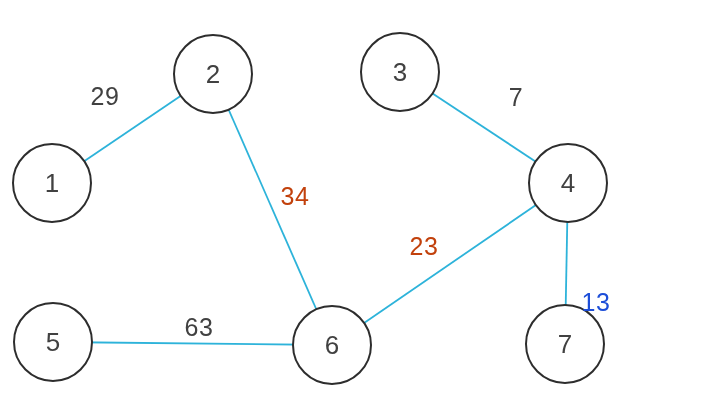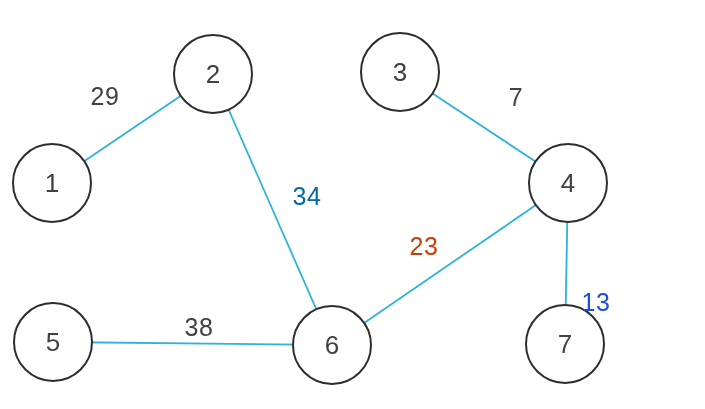--- a/index.html
+++ b/index.html
@@ -58,25 +58,25 @@
   <svg class="edges-svg" xmlns="http://www.w3.org/2000/svg">
       <line x1="52" y1="183" x2="213" y2="74" stroke="#2db3da" stroke-width="1.8"></line>
       <line x1="213" y1="74" x2="332" y2="345" stroke="#2db3da" stroke-width="1.8"></line>
       <line x1="400" y1="72" x2="568" y2="183" stroke="#2db3da" stroke-width="1.8"></line>
       <line x1="568" y1="183" x2="332" y2="345" stroke="#2db3da" stroke-width="1.8"></line>
       <line x1="568" y1="183" x2="565" y2="344" stroke="#2db3da" stroke-width="1.8"></line>
       <line x1="53" y1="342" x2="332" y2="345" stroke="#2db3da" stroke-width="1.8"></line>
     </svg>
 
 <div class="edge-label" style="left: 105px; top: 96px; color: rgb(65, 65, 65);">29</div>
-    <div class="edge-label" style="left: 307px; top: 196px; color: #0369a1;">34</div>
+    <div class="edge-label" style="left: 295px; top: 196px; color: #c2410c;">34</div>
     <div class="edge-label" style="left: 516px; top: 97px; color: rgb(65, 65, 65);">7</div>
     <div class="edge-label" style="left: 424px; top: 246px; color: #c2410c;">23</div>
     <div class="edge-label" style="left: 596px; top: 270px; color: #1d4ed8; margin-top: 32px;">13</div>
-    <div class="edge-label" style="left: 199px; top: 327px; color: rgb(65, 65, 65);">38</div>
+    <div class="edge-label" style="left: 199px; top: 327px; color: rgb(65, 65, 65);">63</div>
     <div class="node" style="left: 12px; top: 143px; width: 80px; height: 80px; border: 2.4px solid rgb(45, 45, 45); background: rgb(255, 255, 255);">
       <span style="color: rgb(65, 65, 65);">1</span>
     </div>
     <div class="node" style="left: 173px; top: 34px; width: 80px; height: 80px; border: 2.4px solid rgb(45, 45, 45); background: rgb(255, 255, 255);">
       <span style="color: rgb(65, 65, 65);">2</span>
     </div>
     <div class="node" style="left: 360px; top: 32px; width: 80px; height: 80px; border: 2.4px solid rgb(45, 45, 45); background: rgb(255, 255, 255);">
       <span style="color: rgb(65, 65, 65);">3</span>
     </div>
     <div class="node" style="left: 528px; top: 143px; width: 80px; height: 80px; border: 2.4px solid rgb(45, 45, 45); background: rgb(255, 255, 255);">

